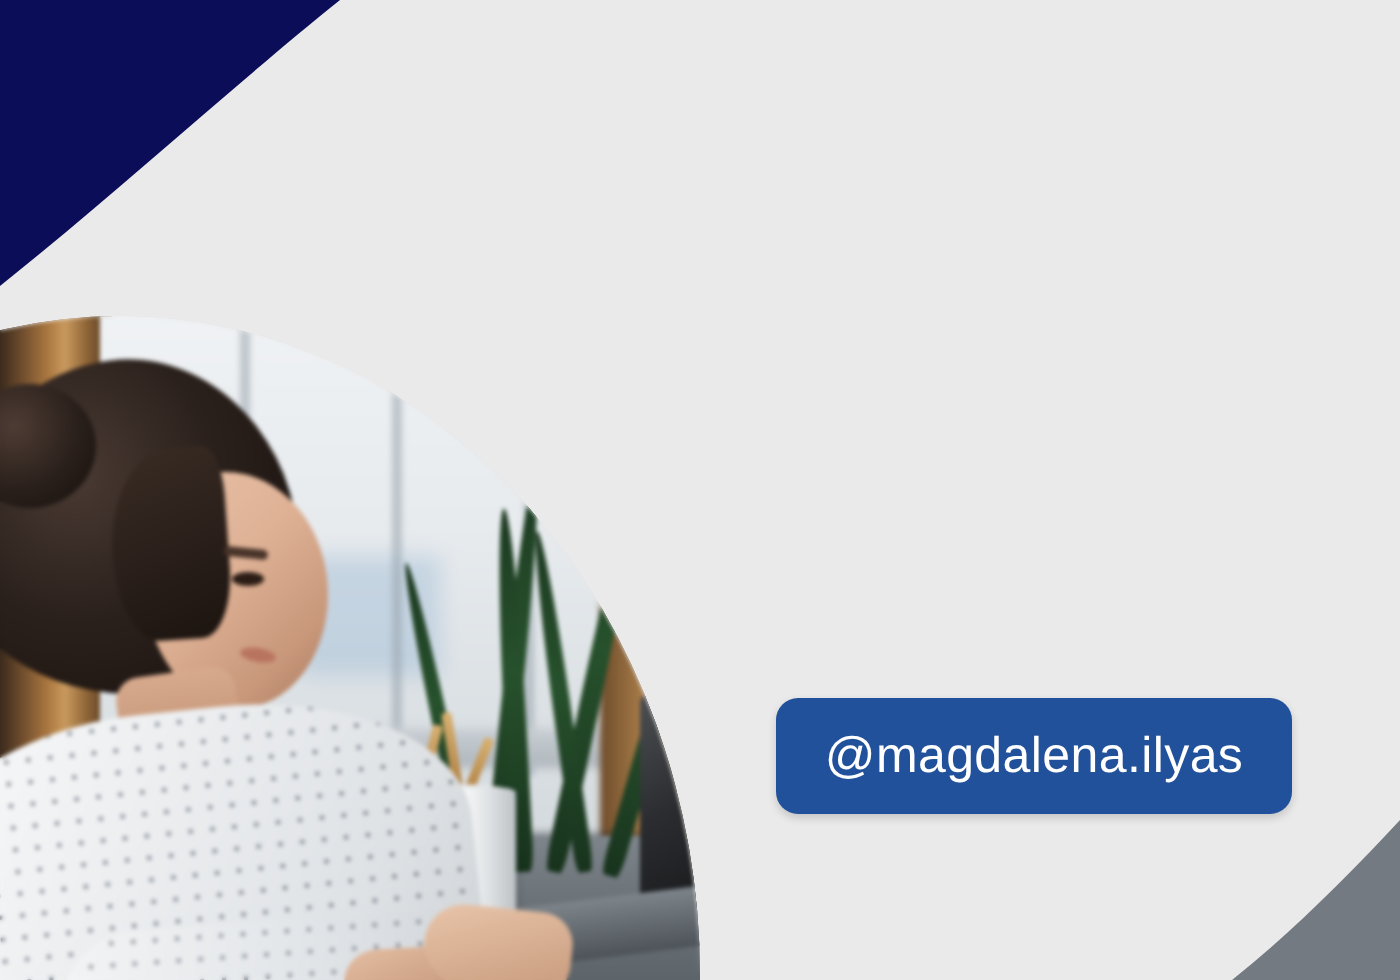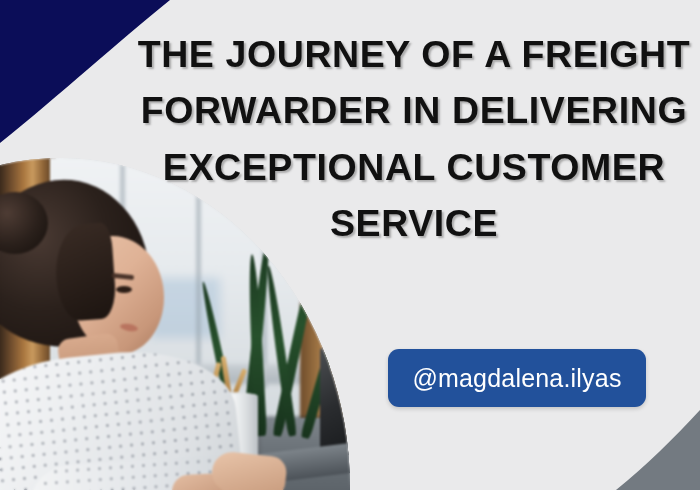--- a/index.html
+++ b/index.html
@@ -367,22 +367,18 @@
         <div class="ph-arm"></div>
         <div class="ph-arm-dots"></div>
         <div class="ph-hand2"></div>
         <div class="ph-hand"></div>
 
         <div class="photo-blur-overlay"></div>
       </div>
     </div>
   </div>
 
-  <h1 class="title">THE JOURNEY OF A FREIGHT
-FORWARDER IN DELIVERING
-EXCEPTIONAL CUSTOMER
-SERVICE</h1>
 
   <div class="handle-pill">
     <span class="handle-text">@magdalena.ilyas</span>
   </div>
 
 </div>
 
 </body></html>

